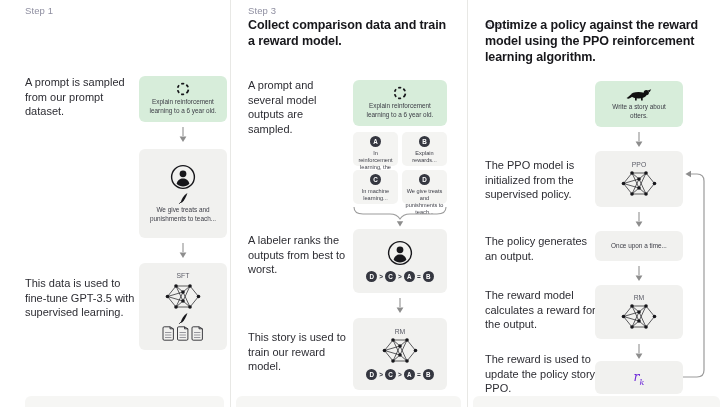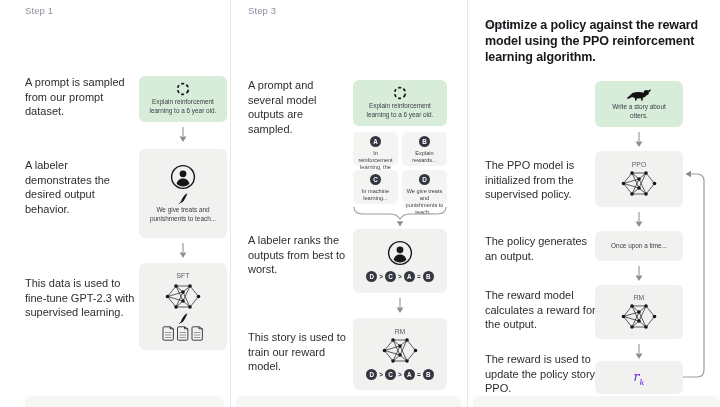--- a/index.html
+++ b/index.html
@@ -60,21 +60,20 @@
     <span class="card-text" style="width:80px">Explain reinforcement learning to a 6 year old.</span>
   </div>
 
   <span class="icon abs" style="left:178px; top:126px">
     <svg width="10" height="17" viewBox="0 0 10 17">
         <line x1="5" y1="1" x2="5" y2="10" stroke="#9b9b9b" stroke-width="1.2"></line>
         <path d="M5 16 L1.6 10.4 L8.4 10.4 Z" fill="#8d8d8d"></path>
       </svg>
   </span>
 
-  <div class="body" style="left:25px; top:158px; width:112px">A labeler demonstrates the desired output behavior.</div>
   <div class="card stack-gap2" style="left:139px; top:149px; width:88px; height:89px">
     <span class="icon">
       <svg width="26" height="26" viewBox="0 0 26 26">
         <circle cx="13" cy="13" r="11.4" fill="none" stroke="#17171b" stroke-width="1.4"></circle>
         <circle cx="13" cy="9.8" r="3.4" fill="#17171b"></circle>
         <path d="M6.6 19.8 C7.6 15.7 10 14.4 13 14.4 C16 14.4 18.4 15.7 19.4 19.8 C17.6 21.5 15.4 22.4 13 22.4 C10.6 22.4 8.4 21.5 6.6 19.8 Z" fill="#17171b"></path>
       </svg>
     </span>
     <span class="icon">
       <svg width="11" height="12" viewBox="0 0 11 12">
@@ -85,21 +84,21 @@
     <span class="card-text" style="width:78px">We give treats and punishments to teach...</span>
   </div>
 
   <span class="icon abs" style="left:178px; top:242px">
     <svg width="10" height="17" viewBox="0 0 10 17">
         <line x1="5" y1="1" x2="5" y2="10" stroke="#9b9b9b" stroke-width="1.2"></line>
         <path d="M5 16 L1.6 10.4 L8.4 10.4 Z" fill="#8d8d8d"></path>
       </svg>
   </span>
 
-  <div class="body" style="left:25px; top:276px; width:118px">This data is used to fine-tune GPT-2.3 with supervised learning.</div>
+  <div class="body" style="left:25px; top:276px; width:118px">This data is used to fine-tune GPT-3.5 with supervised learning.</div>
   <div class="card stack-gap2" style="left:139px; top:263px; width:88px; height:87px">
     <span class="card-label">SFT</span>
     <span class="icon">
       <svg width="36" height="27" viewBox="0 0 36 27">
         <g stroke="#1a1a1e" stroke-width="0.7">
           <path d="M2.5 13.5 L11 3 M2.5 13.5 L11 24 M2.5 13.5 L18 9 M2.5 13.5 L18 18"></path>
           <path d="M11 3 L18 9 M11 3 L18 18 M11 3 L25 3 M11 24 L18 9 M11 24 L18 18 M11 24 L25 24"></path>
           <path d="M18 9 L25 3 M18 9 L25 24 M18 18 L25 3 M18 18 L25 24"></path>
           <path d="M25 3 L33.5 13.5 M25 24 L33.5 13.5"></path>
         </g>
@@ -134,20 +133,21 @@
         <g stroke="#5a5b66" stroke-width="0.6">
           <path d="M3 6.5 h6.4 M3 9 h6.4 M3 11.5 h6.4"></path>
           <path d="M17.5 6.5 h6.4 M17.5 9 h6.4 M17.5 11.5 h6.4"></path>
           <path d="M32 6.5 h6.4 M32 9 h6.4 M32 11.5 h6.4"></path>
         </g>
       </svg>
     </span>
   </div>
 
   <div class="step" style="left:248px; top:5px">Step 3</div>
+  <div class="title" style="left:248px; top:17px; width:208px">Collect comparison data and train a reward model.</div>
 
   <div class="body" style="left:248px; top:78px; width:100px">A prompt and several model outputs are sampled.</div>
   <div class="card green stack-gap2" style="left:353px; top:80px; width:94px; height:46px">
     <span class="icon">
       <svg width="14" height="14" viewBox="0 0 14 14">
           <circle cx="7" cy="7" r="5.4" fill="none" stroke="#17171b" stroke-width="1.7" stroke-dasharray="2.9 2.4" transform="rotate(20 7 7)"></circle>
         </svg>
     </span>
     <span class="card-text" style="width:86px">Explain reinforcement learning to a 6 year old.</span>
   </div>

